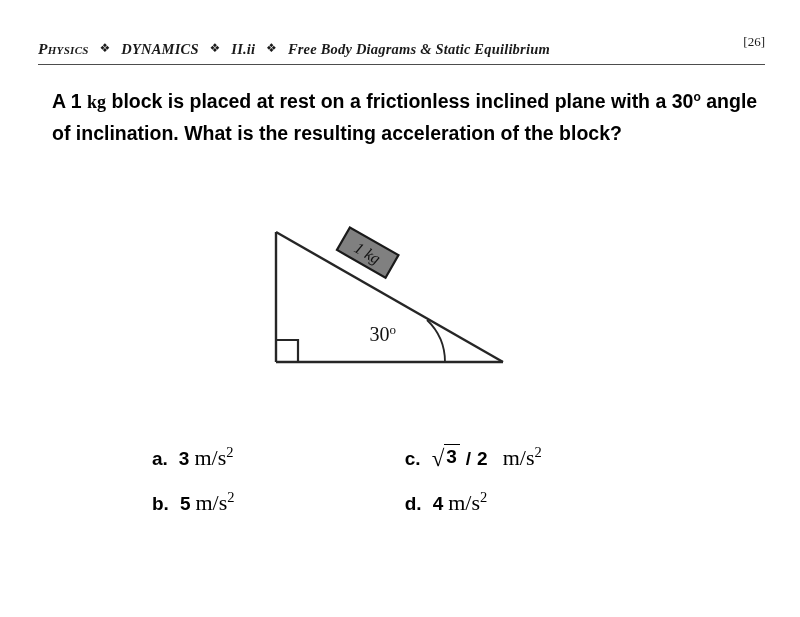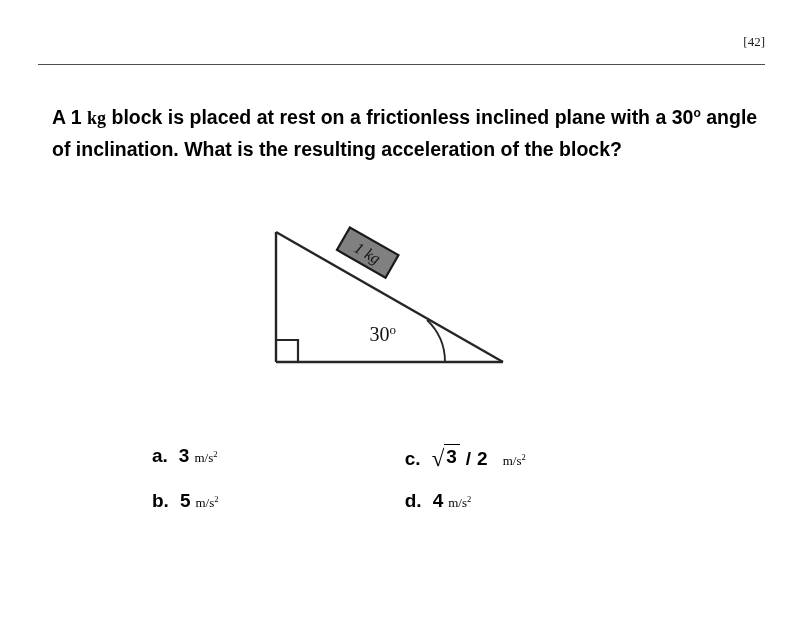--- a/index.html
+++ b/index.html
@@ -67,21 +67,21 @@
     top: 64px;
     width: 727px;
     height: 0;
     border-top: 1.6px solid #4d4d4d;
   }
 
   
   .question {
     position: absolute;
     left: 52px;
-    top: 102px;
+    top: 86px;
     width: 706px;
     font-family: "Liberation Sans", sans-serif;
     font-size: 19.5px;
     font-weight: bold;
     line-height: 31px;
     color: #000000;
   }
   .serif-unit {
     font-family: "Liberation Serif", serif;
     font-weight: bold;
@@ -131,21 +131,21 @@
     margin-right: 11px;
   }
   .ans-value {
     font-family: "Liberation Sans", sans-serif;
     font-size: 19px;
     font-weight: bold;
     margin-right: 5px;
   }
   .ans-unit {
     font-family: "Liberation Serif", serif;
-    font-size: 13px;
+    font-size: 22px;
   }
   .ans-unit .sup {
     font-size: 0.66em;
     vertical-align: 0.58em;
     line-height: 0;
   }
   
   .radicand {
     display: inline-flex;
     align-items: baseline;
@@ -172,21 +172,30 @@
     font-size: 19px;
     font-weight: bold;
     margin: 0 6px 0 6px;
   }
   .gap-unit { margin-left: 10px; }
 </style>
 </head>
 <body>
 
 <div class="header">
-  <div class="page-num">[42]</div>
+  <div class="header-crumbs">
+    <span class="crumb crumb-smallcaps">Physics</span>
+    <span class="crumb-sep">❖</span>
+    <span class="crumb">DYNAMICS</span>
+    <span class="crumb-sep">❖</span>
+    <span class="crumb">II.ii</span>
+    <span class="crumb-sep">❖</span>
+    <span class="crumb">Free Body Diagrams &amp; Static Equilibrium</span>
+  </div>
+  <div class="page-num">[26]</div>
 </div>
 <div class="header-rule"></div>
 
 <div class="question">
   <span>A 1 </span><span class="serif-unit">kg</span><span> block is placed at rest on a frictionless inclined plane with a 30</span><span class="deg">o</span>
   <span>angle of inclination.  What is the resulting acceleration of the block?</span>
 </div>
 
 <div class="diagram">
   <svg width="290" height="180" viewBox="0 0 290 180" xmlns="http://www.w3.org/2000/svg">

